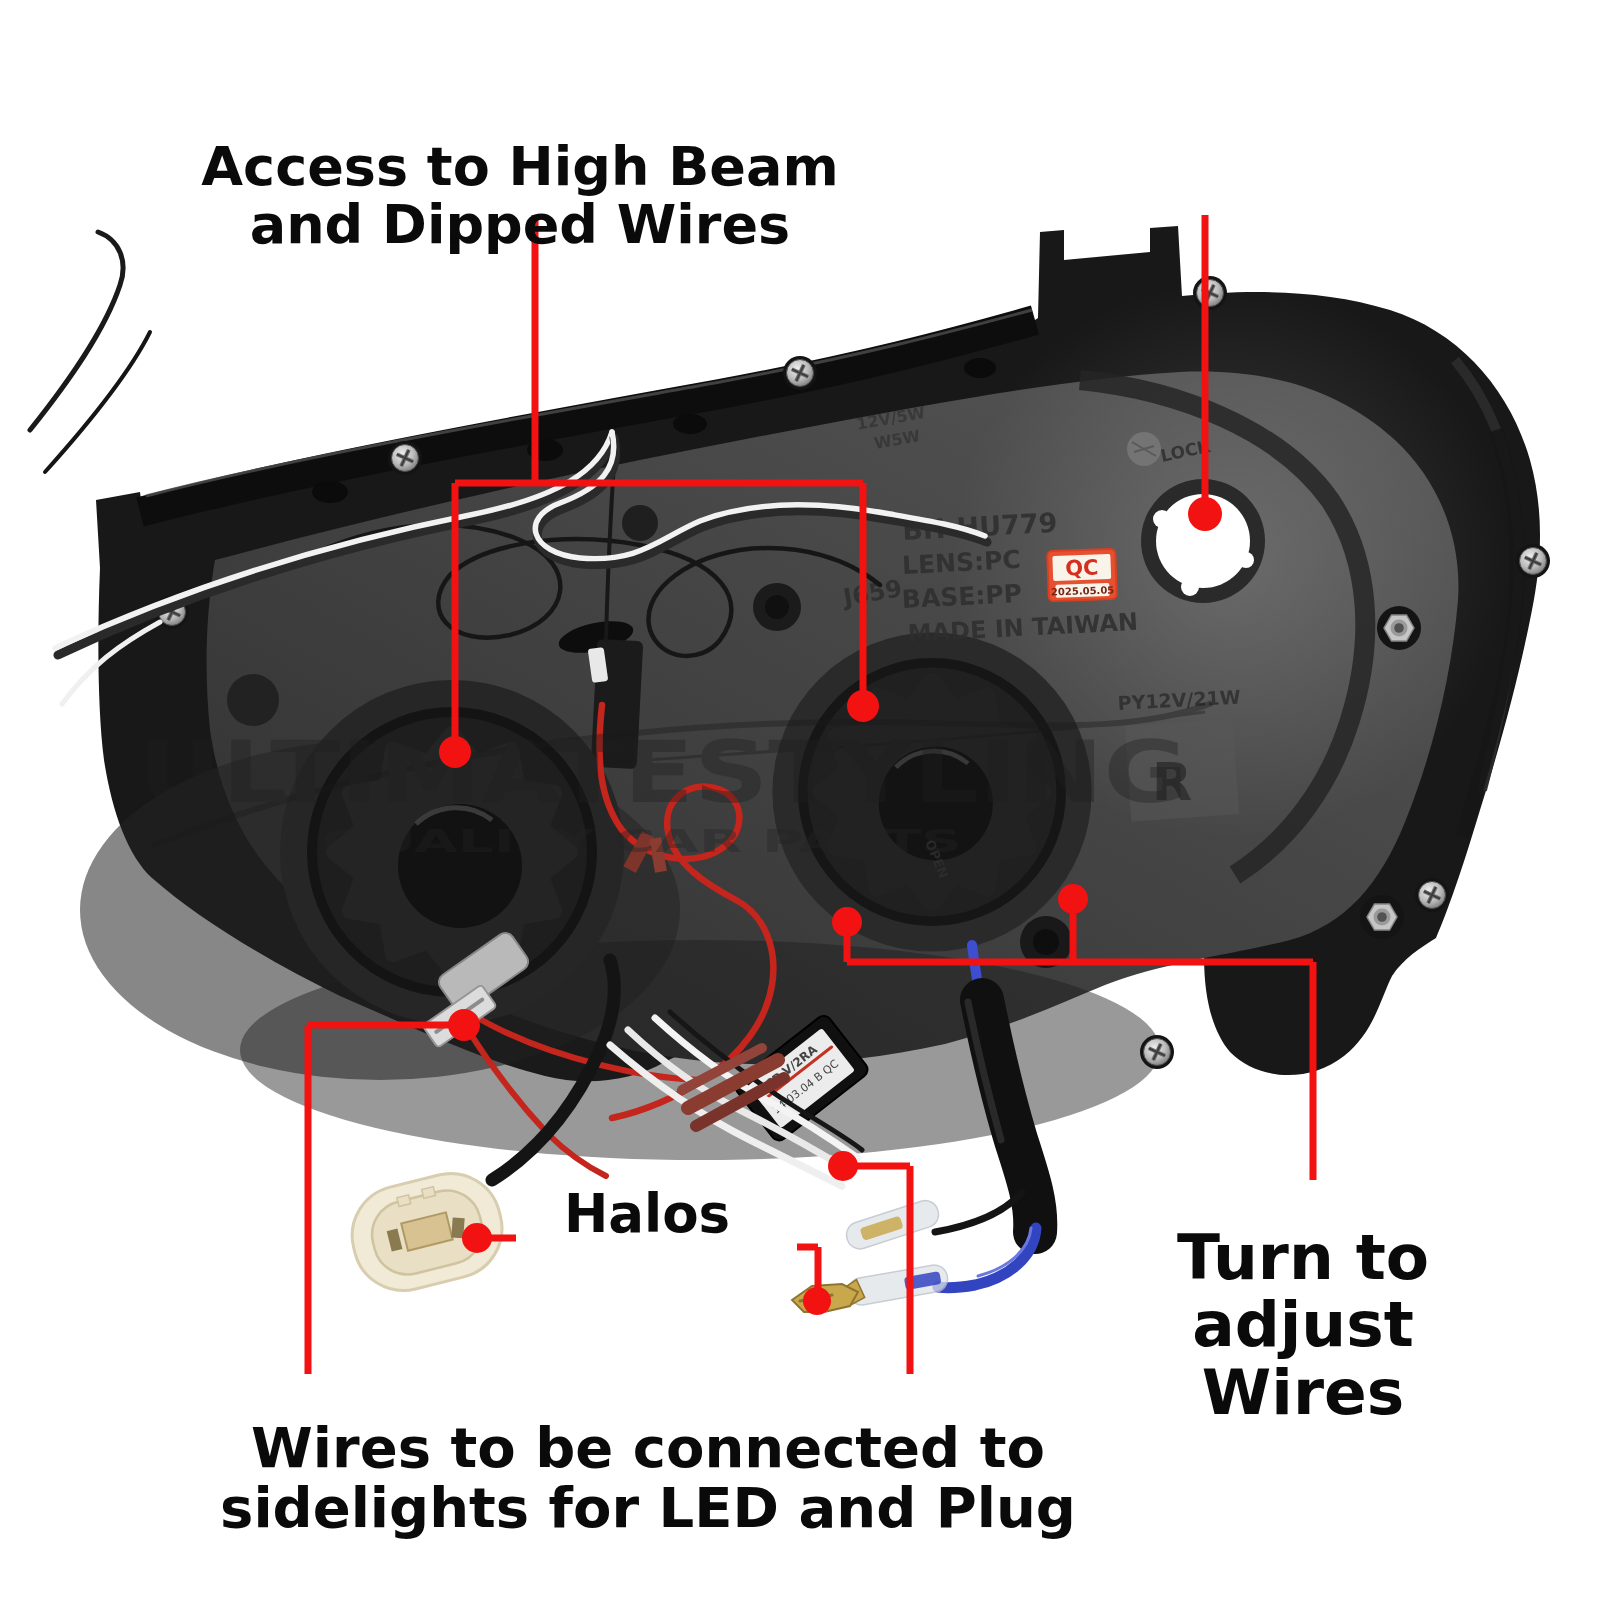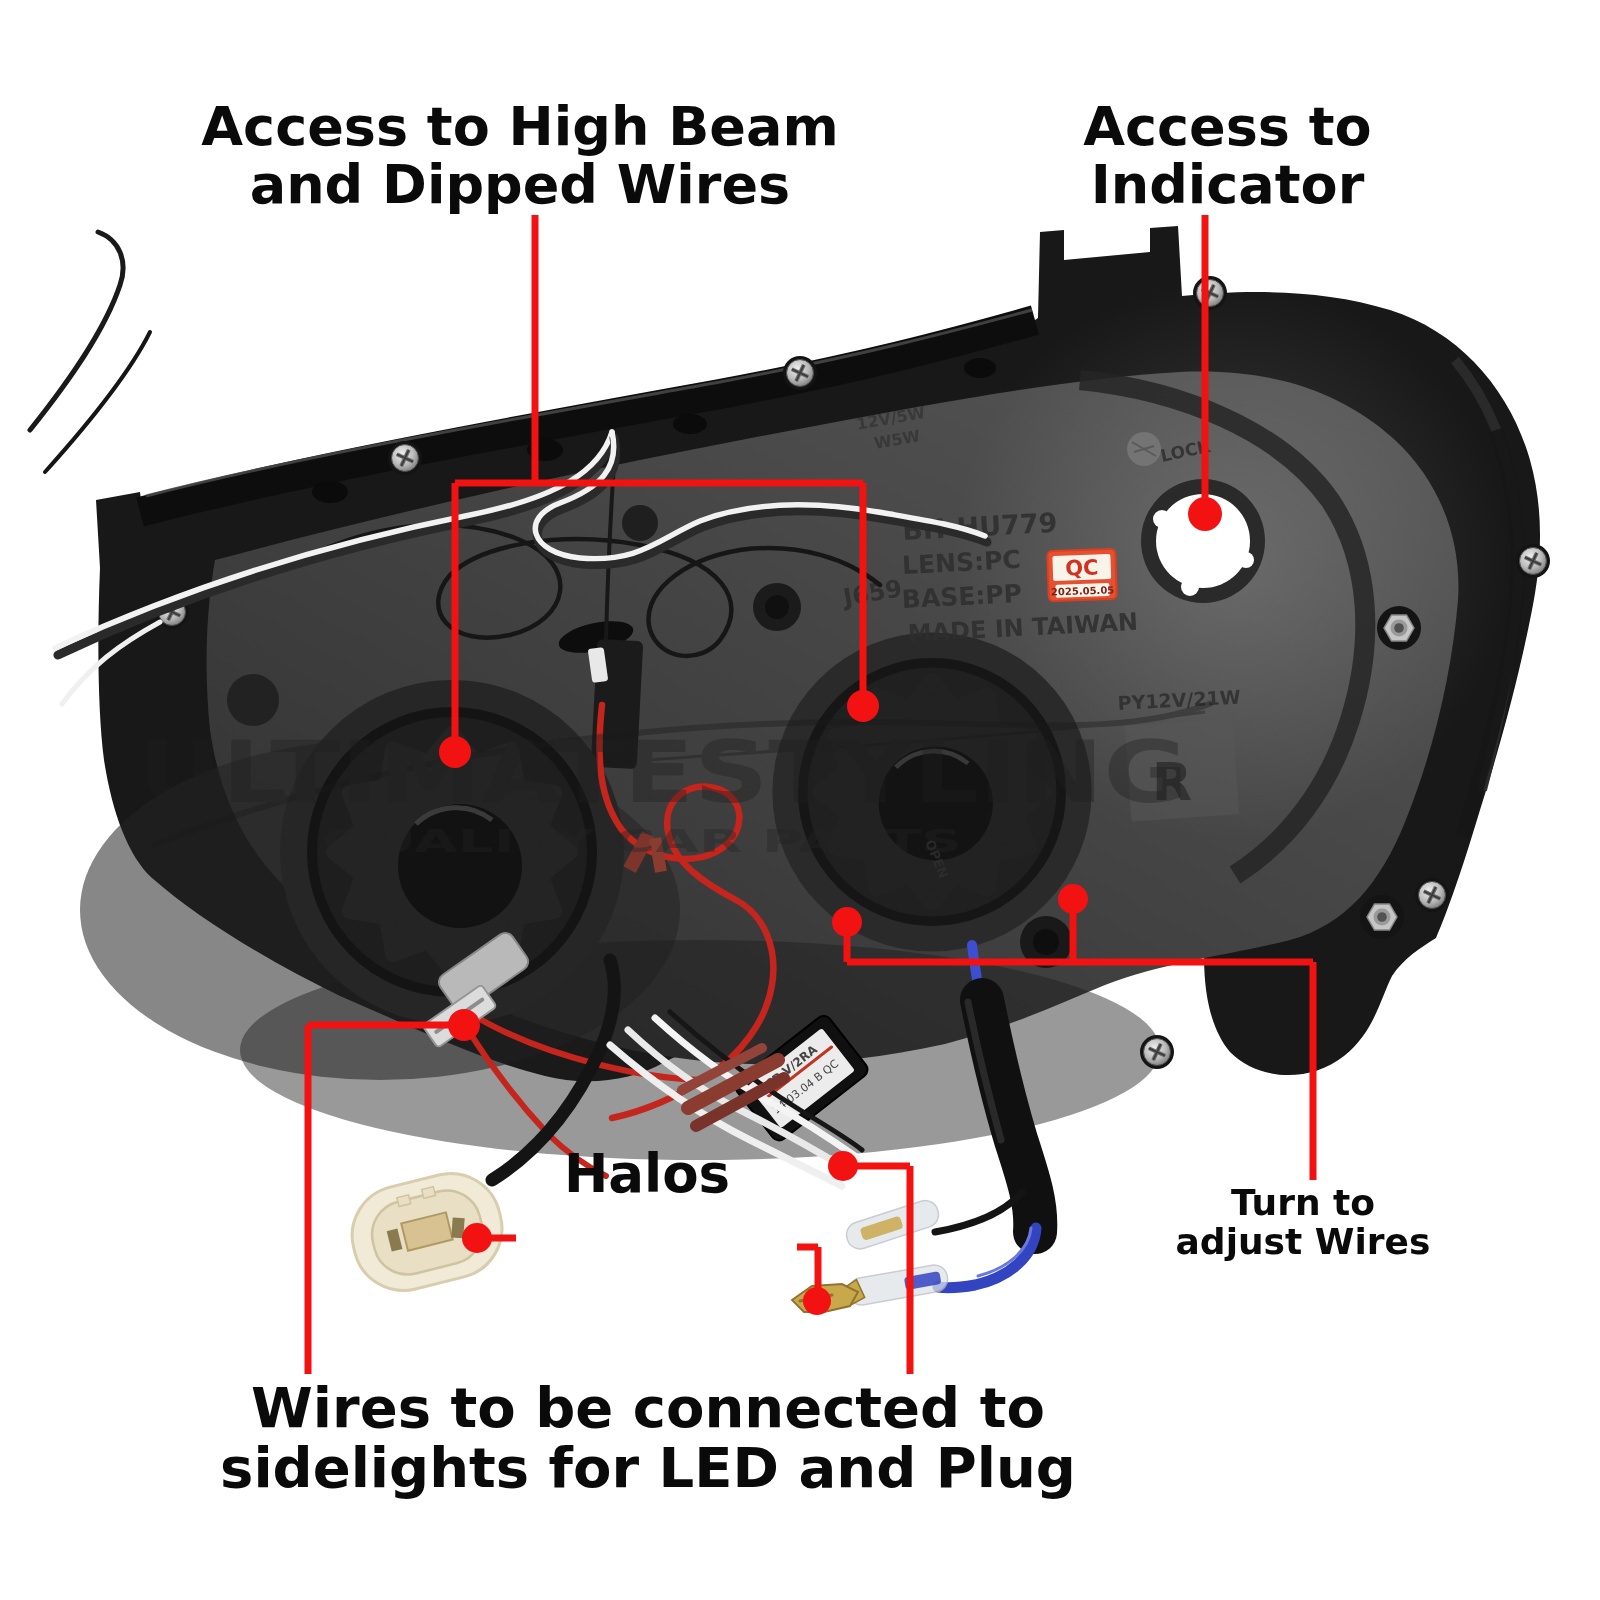--- a/index.html
+++ b/index.html
@@ -1,23 +1,23 @@
 <!DOCTYPE html>
 <html><head>
 <meta charset="utf-8">
 <style>
   html,body{margin:0;padding:0;background:#fff;}
   #stage{position:relative;width:1600px;height:1600px;background:#fff;overflow:hidden;
          font-family:"DejaVu Sans",sans-serif;}
   #photo-svg{position:absolute;left:0;top:0;}
-  .lbl{position:absolute;font-weight:bold;color:#0a0a0a;text-align:center;line-height:1.07;}
+  .lbl{position:absolute;font-weight:bold;color:#0a0a0a;text-align:center;line-height:1.07;margin-top:40px;}
   #lbl-highbeam{left:60px;top:98px;width:920px;font-size:54px;}
   #lbl-indicator{left:1005px;top:98px;width:445px;font-size:54px;}
   #lbl-plug{left:427px;top:1146px;width:440px;font-size:53px;}
-  #lbl-turn{left:1083px;top:1184px;width:440px;font-size:36px;}
+  #lbl-turn{left:1083px;top:1184px;width:440px;font-size:63px;}
   #lbl-wires{left:58px;top:1378px;width:1180px;font-size:56px;text-align:center;}
   .mold{fill:#2e2e2e;opacity:.85;font-weight:bold;}
 </style>
 </head>
 <body>
 
 <div id="stage">
 
 <svg id="photo-svg" width="1600" height="1600" viewBox="0 0 1600 1600" xmlns="http://www.w3.org/2000/svg">
   <defs>
@@ -275,24 +275,20 @@
       <circle cx="477" cy="1238" r="15" fill="#f21212" stroke="none"></circle>
       <circle cx="817" cy="1301" r="14" fill="#f21212" stroke="none"></circle>
     </g>
   </g>
 </svg>
 
   <div class="lbl" id="lbl-highbeam">
     <div>Access to High Beam</div>
     <div>and Dipped Wires</div>
   </div>
-  <div class="lbl" id="lbl-indicator">
-    <div>Access to</div>
-    <div>Indicator</div>
-  </div>
   <div class="lbl" id="lbl-plug">
     <div>Halos</div>
   </div>
   <div class="lbl" id="lbl-turn">
     <div>Turn to</div>
     <div>adjust Wires</div>
   </div>
   <div class="lbl" id="lbl-wires">
     <div>Wires to be connected to</div>
     <div>sidelights for LED and Plug</div>

